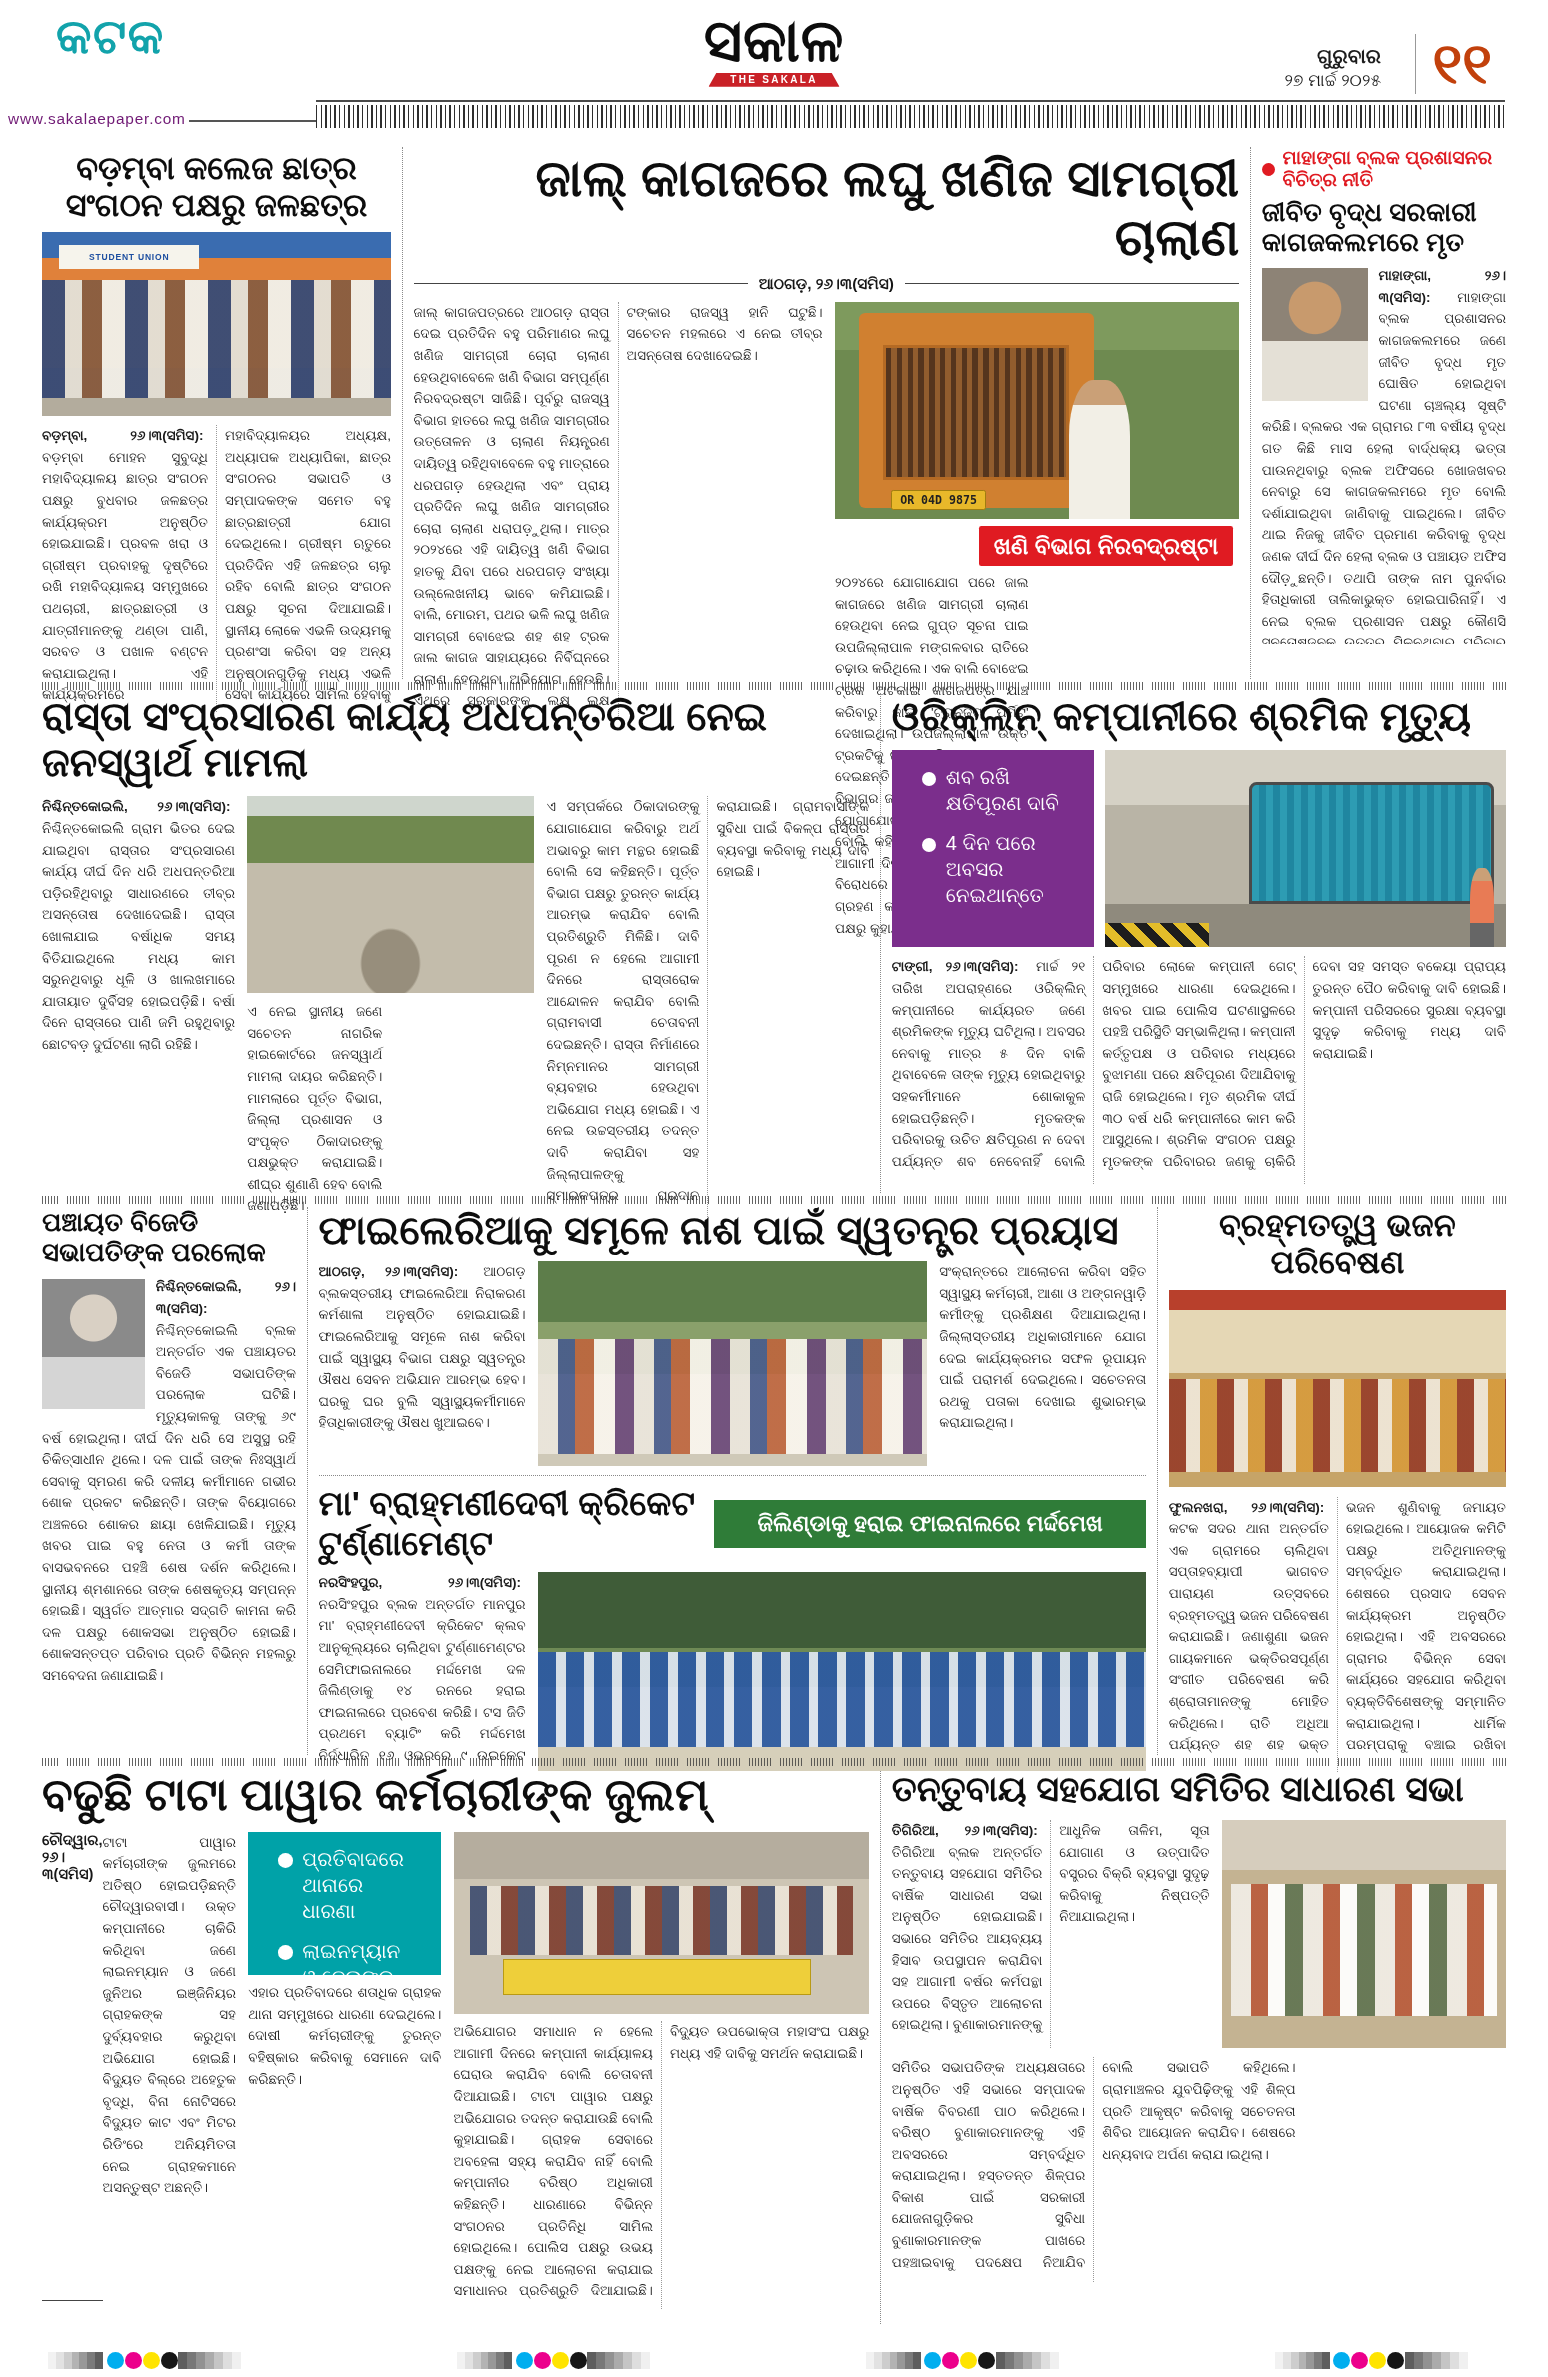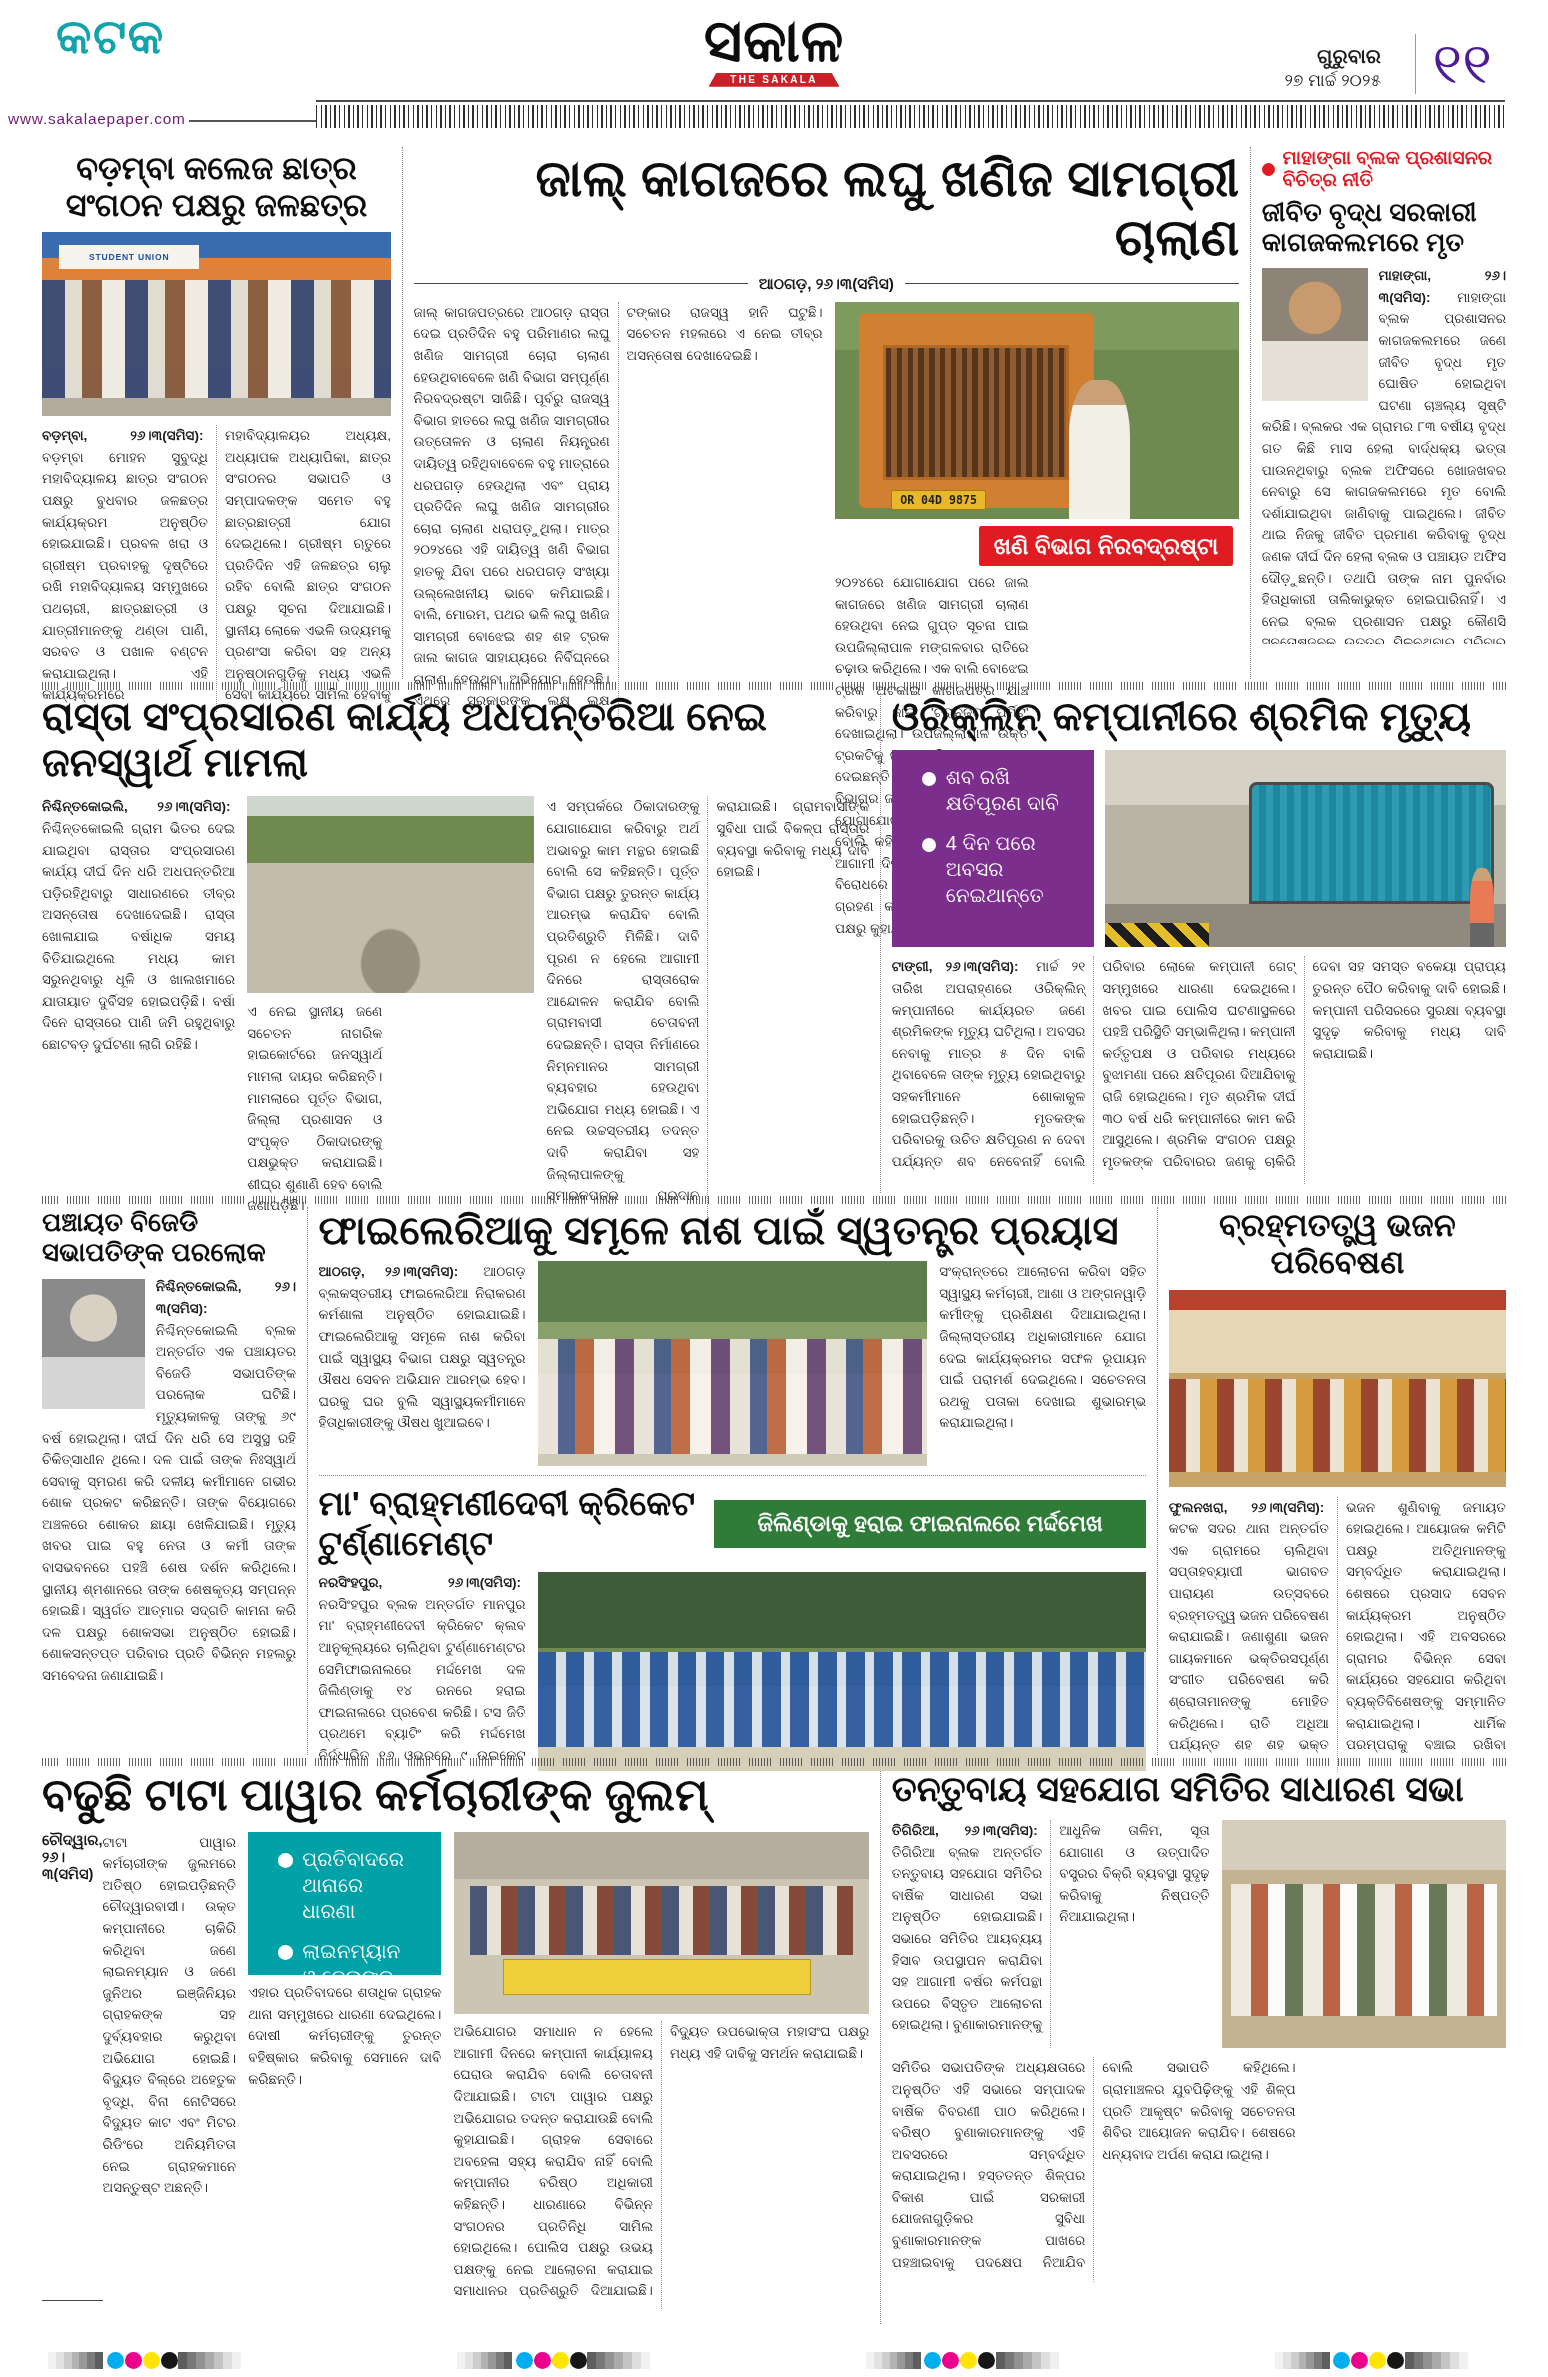--- a/index.html
+++ b/index.html
@@ -13,21 +13,21 @@
   .website{position:absolute;left:-34px;top:110px;font-size:15.4px;color:#701a75;letter-spacing:0.8px}
   .hline{position:absolute;left:147px;top:120px;width:127px;height:1.5px;background:#555}
   .topline{position:absolute;left:274px;right:1.5px;top:100px;height:1.5px;background:#4a4a4a}
   .barcode{position:absolute;left:274px;right:1.5px;top:105px;height:23px;background:repeating-linear-gradient(90deg,#2e2e2e 0 1.5px,transparent 1.5px 4.6px)}
   .brand{position:absolute;left:50%;top:12.3px;transform:translateX(-50%);text-align:center}
   .brand-name{font-size:59px;font-weight:900;color:#0c0c0c;letter-spacing:0.8px;line-height:1}
   .brand-sub{width:131px;margin:1.5px auto 0;background:#c92127;color:#fff;font-size:10px;font-weight:700;letter-spacing:2.3px;padding:1.5px 0;clip-path:polygon(6% 0,94% 0,100% 100%,0 100%)}
   .dateblock{position:absolute;right:125px;top:45px;text-align:right}
   .day{font-size:20px;font-weight:700;color:#1c1c1c}
   .date{font-size:17px;color:#1c1c1c;margin-top:3.1px}
-  .pagenum{position:absolute;right:14px;top:34px;font-size:57px;font-weight:400;border-left:1.5px solid #999;padding-left:17px;line-height:1.05;color:#4c1d95}
+  .pagenum{position:absolute;right:14px;top:34px;font-size:57px;font-weight:700;border-left:1.5px solid #999;padding-left:17px;line-height:1.05;color:#c2410c}
 
   
   .band{display:flex;gap:10.8px}
   .tick-sep{height:7.7px;margin:3.1px 0;background:repeating-linear-gradient(90deg,#3c3c3c 0 0.8px,transparent 0.8px 3.1px);opacity:.8}
   .vsep{border-left:1.5px dotted #8a8a8a;padding-left:10.8px}
   .hl{font-weight:800;color:#0d0d0d;line-height:1.16}
   .hl-xl{font-size:51px;text-align:right}
   .hl-lg{font-size:40px}
   .hl-md{font-size:32px}
   .hl-sm{font-size:26px}

